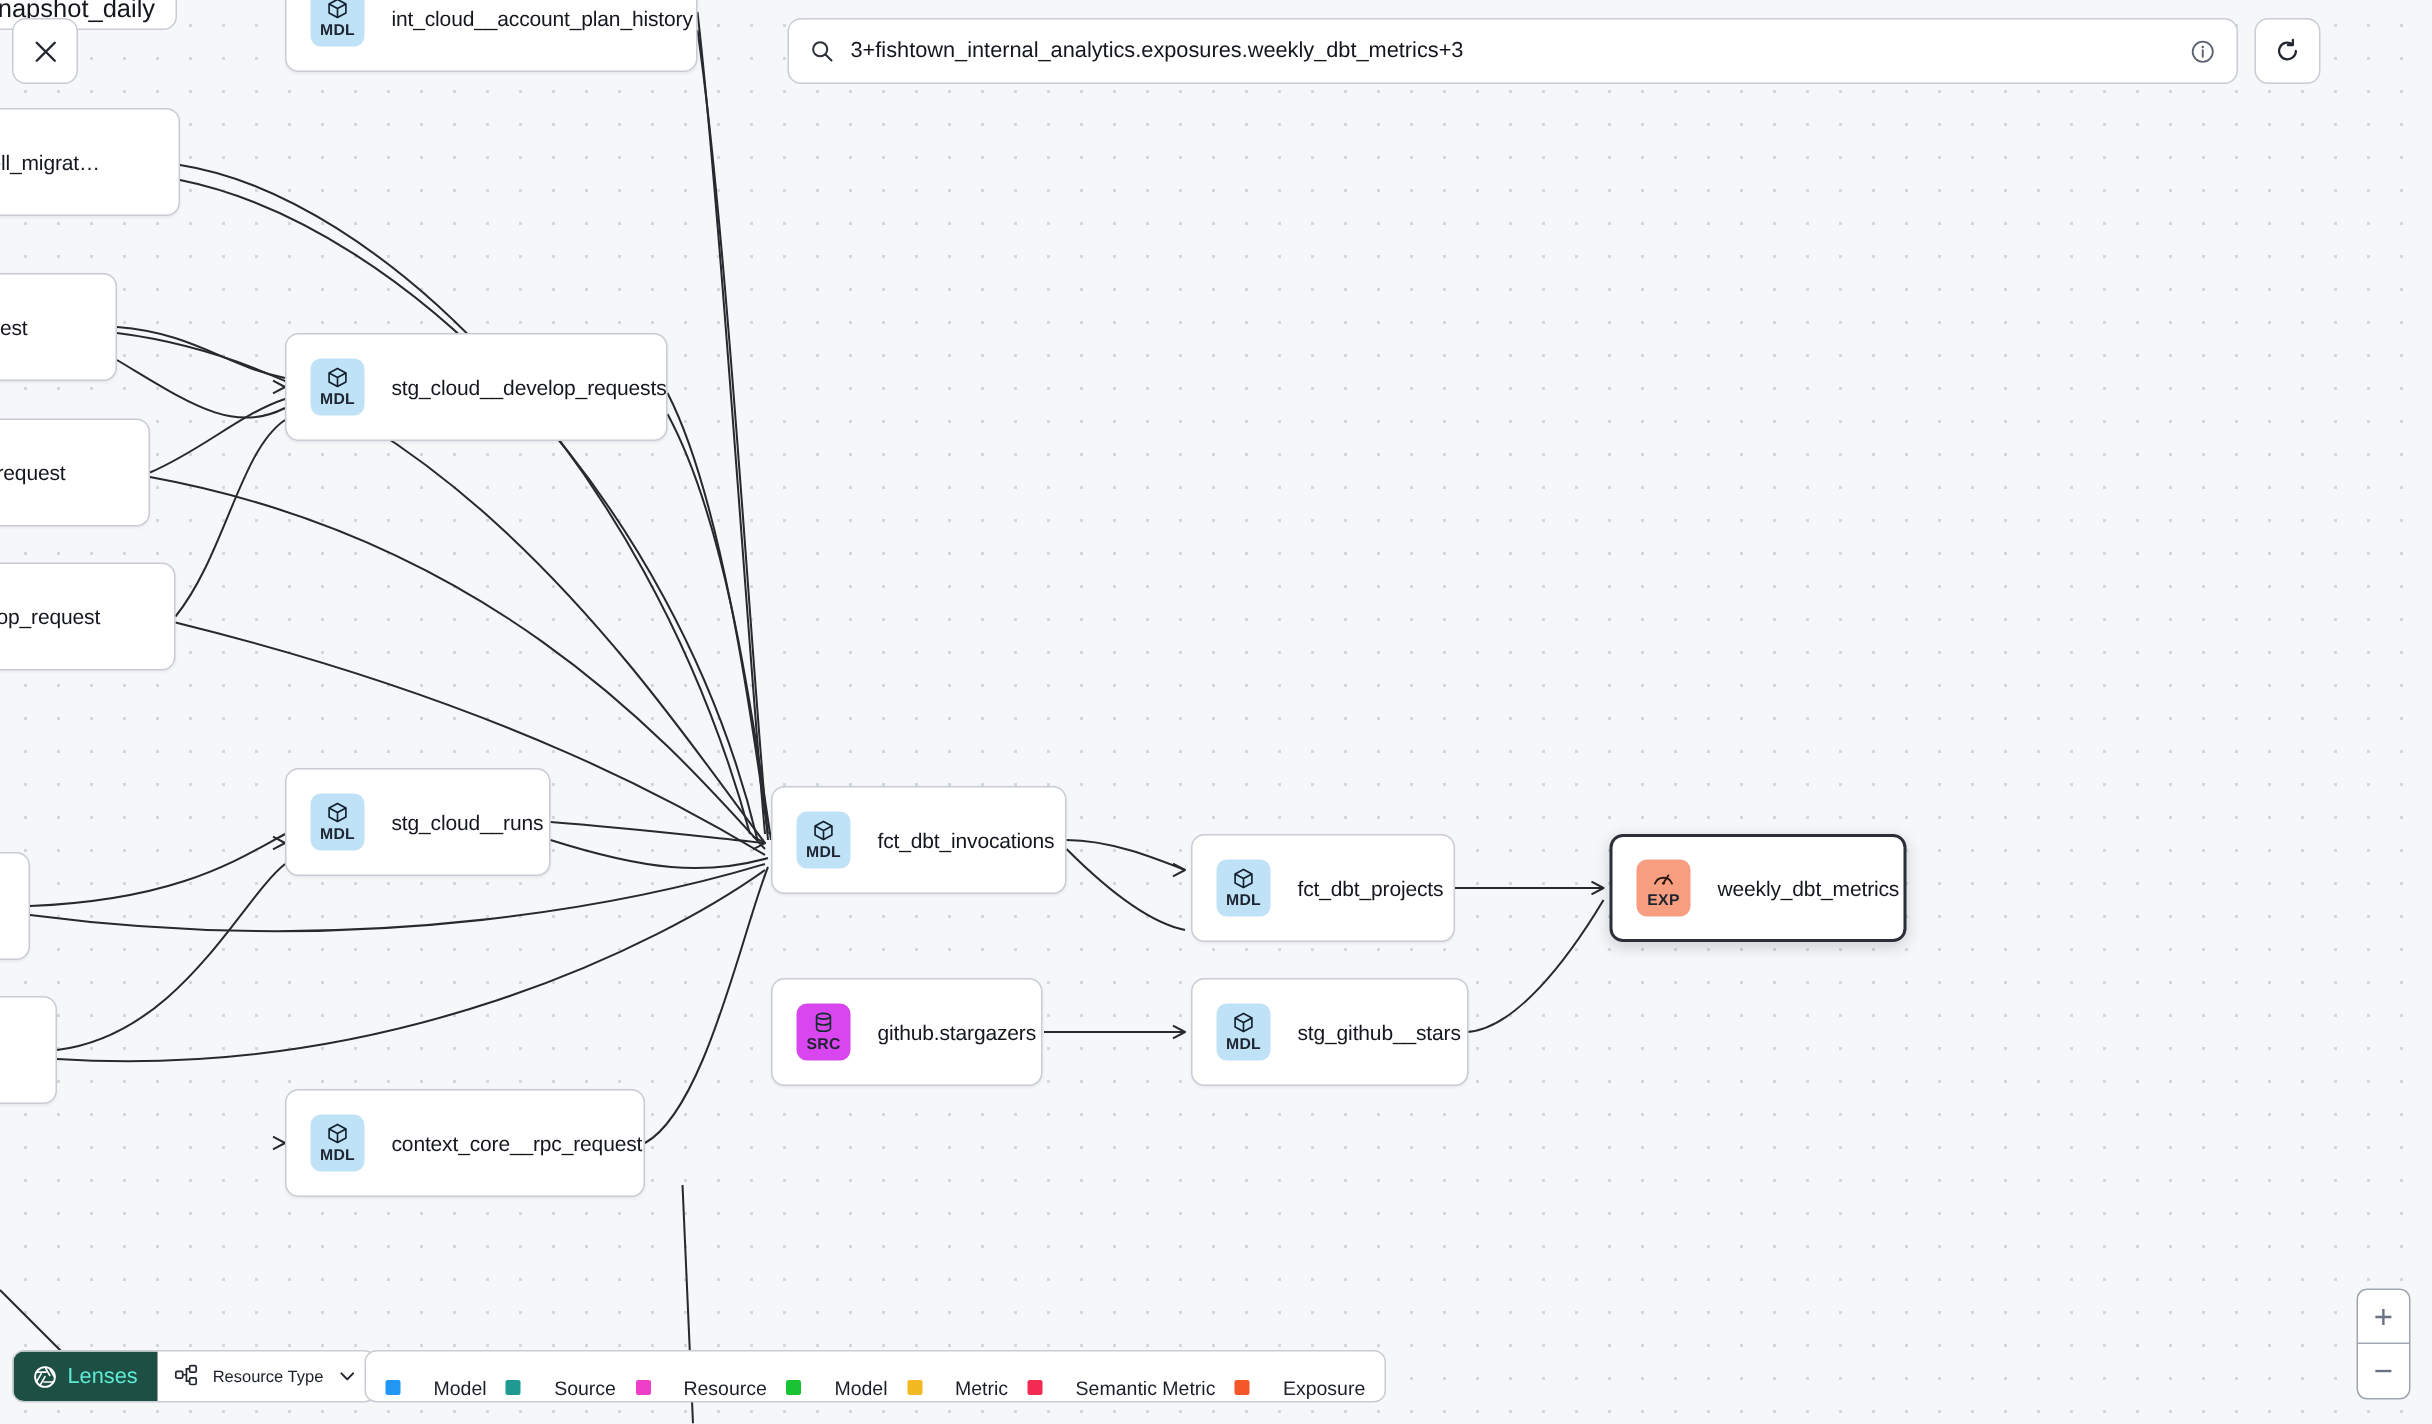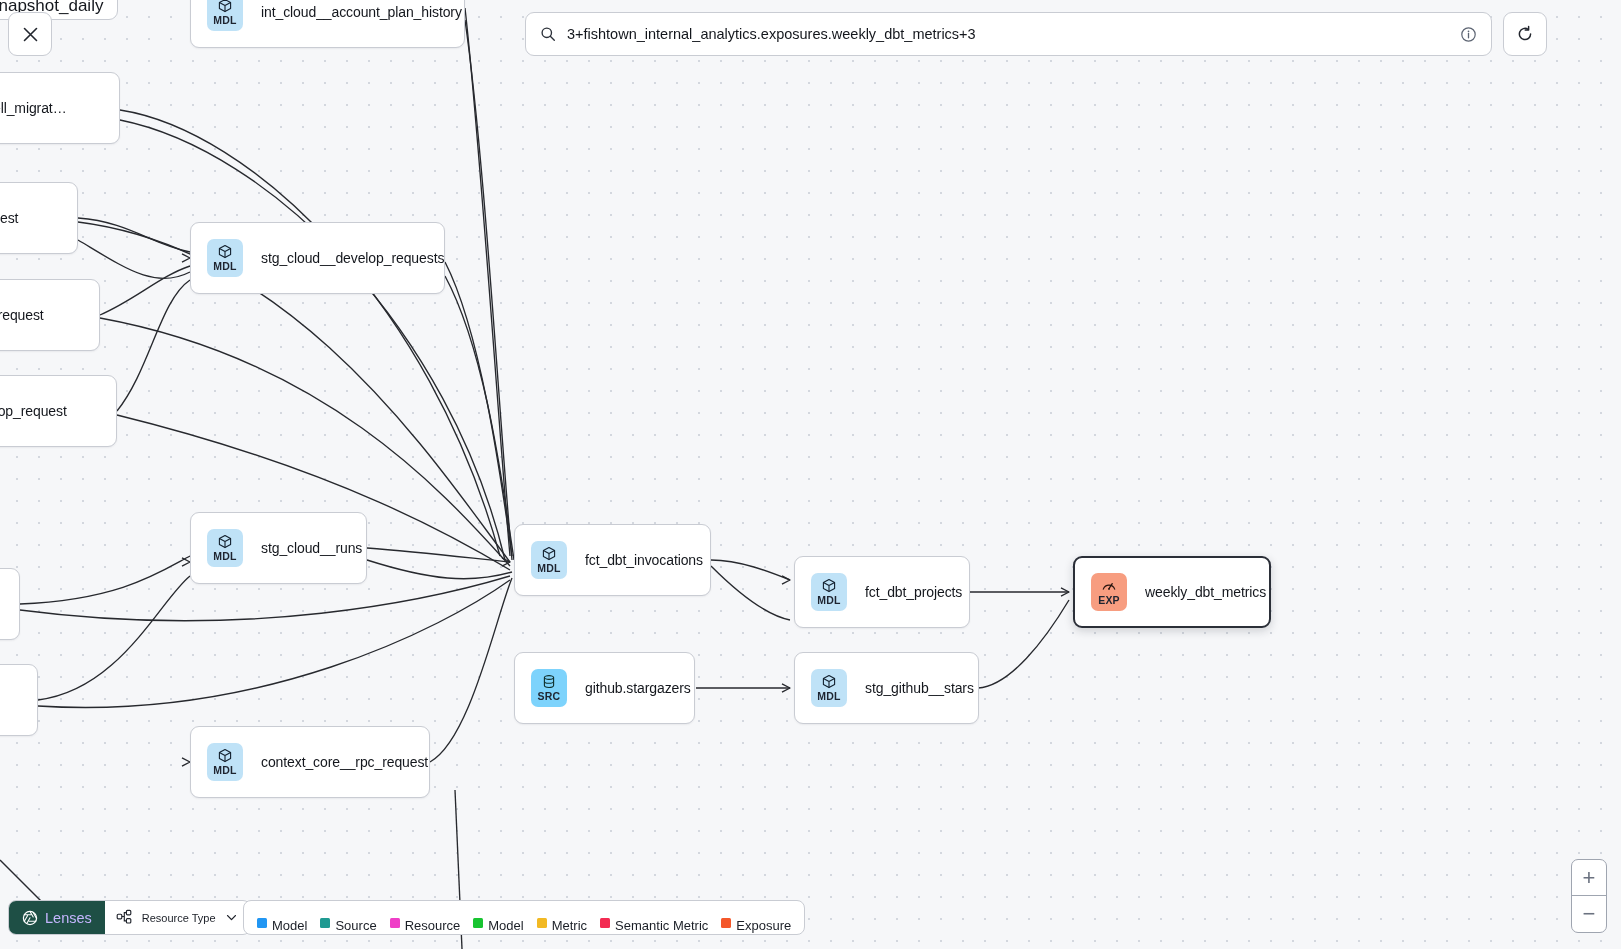--- a/index.html
+++ b/index.html
@@ -72,21 +72,21 @@
     line-height: 11px;
     margin-top: 1px;
   }
   .node .nlabel {
     margin-left: 18px;
     font-size: 14px;
     color: #14171d;
     letter-spacing: -.1px;
   }
   .badge-mdl { background: #bfe2f7; }
-  .badge-src { background: #7dd3fc; }
+  .badge-src { background: #d946ef; }
   .badge-exp { background: #f79d80; }
 
   
   .node.clipped { border-radius: 9px; }
 
   
   #snapshot-daily-node {
     position: absolute;
     left: -22px; top: -44px;
     width: 140px; height: 64px;
@@ -174,21 +174,21 @@
     display: flex;
     border: 1px solid #c9ccd3;
     border-radius: 8px;
     background: #fff;
     overflow: hidden;
     z-index: 20;
   }
   .lenses-btn {
     display: flex; align-items: center; gap: 7px;
     background: #1e4f45;
-    color: #c4b5fd;
+    color: #5eead4;
     padding: 0 13px;
     font-size: 14.5px;
     cursor: pointer;
   }
   .restype-btn {
     display: flex; align-items: center; gap: 9px;
     padding: 0 12px 0 11px;
     font-size: 11px;
     color: #1b1f27;
     cursor: pointer;
@@ -199,21 +199,21 @@
     height: 35px;
     display: flex;
     align-items: center;
     gap: 13px;
     background: #fff;
     border: 1px solid #c9ccd3;
     border-radius: 8px;
     padding: 0 13px;
     z-index: 20;
   }
-  .legend .item { display: flex; align-items: flex-start; gap: 5px; margin-top: 15px; }
+  .legend .item { display: flex; align-items: center; gap: 22px; margin-top: 15px; }
   .legend .sw { width: 10px; height: 10px; border-radius: 1.5px; flex:0 0 auto; }
   .legend .lt { font-size: 13px; color: #1b1f27; white-space: nowrap; }
 
   .zoomctl {
     position: absolute;
     right: 14px; bottom: 16px;
     width: 36px;
     background: #fff;
     border: 1px solid #9fa5b0;
     border-radius: 7px;

